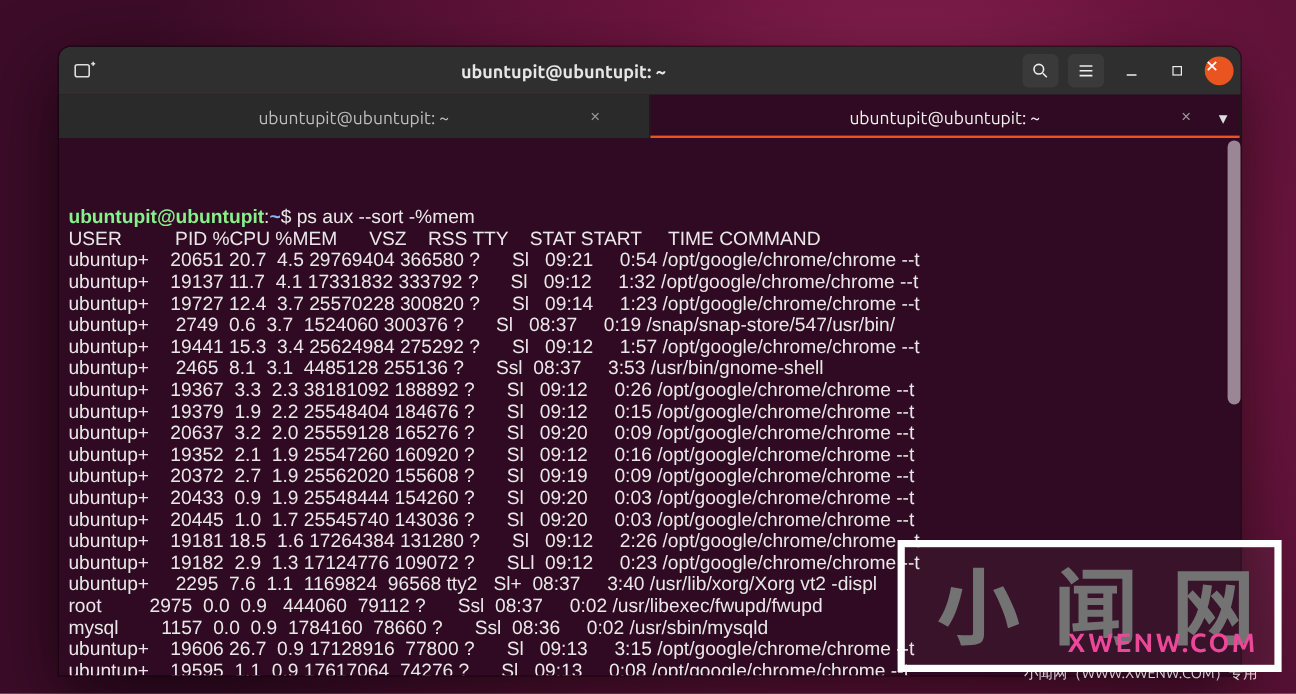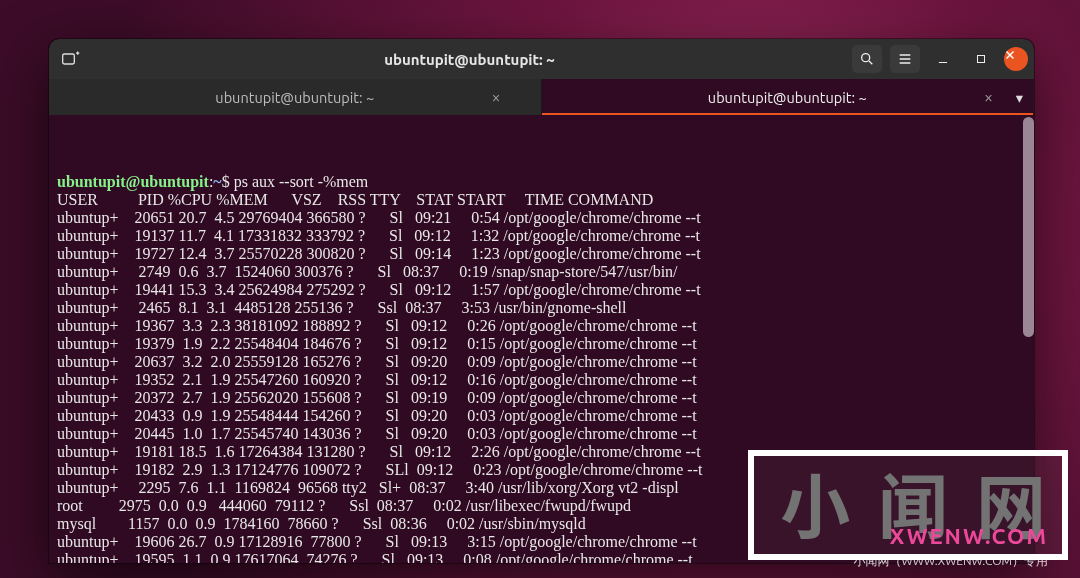--- a/index.html
+++ b/index.html
@@ -49,21 +49,21 @@
   }
   .tab.active { background:#300a22; color:#f0f0f0; }
   .tab.active::after {
     content:""; position:absolute; left:0; right:0; bottom:0; height:2px; background:#e95420;
   }
   .tab .tab-x { color:#999; font-size:16px; position:absolute; right:40px; }
   .tab .tab-menu { color:#ddd; position:absolute; right:10px; }
 
   .term {
     flex:1; background:#300a22; color:#e8e8e8;
-    font-family: Liberation Serif, serif;
+    font-family: Liberation Sans, sans-serif;
     font-size:16px; line-height:18px;
     padding:4px 8px 4px 8px;
     overflow:hidden; position:relative;
     white-space:pre;
   }
   .scrollbar {
     position:absolute; right:0; top:2px; width:11px; height:220px;
     background:#9a8694; border-radius:6px;
   }
   .p-user { color:#86f08a; font-weight:bold; }

